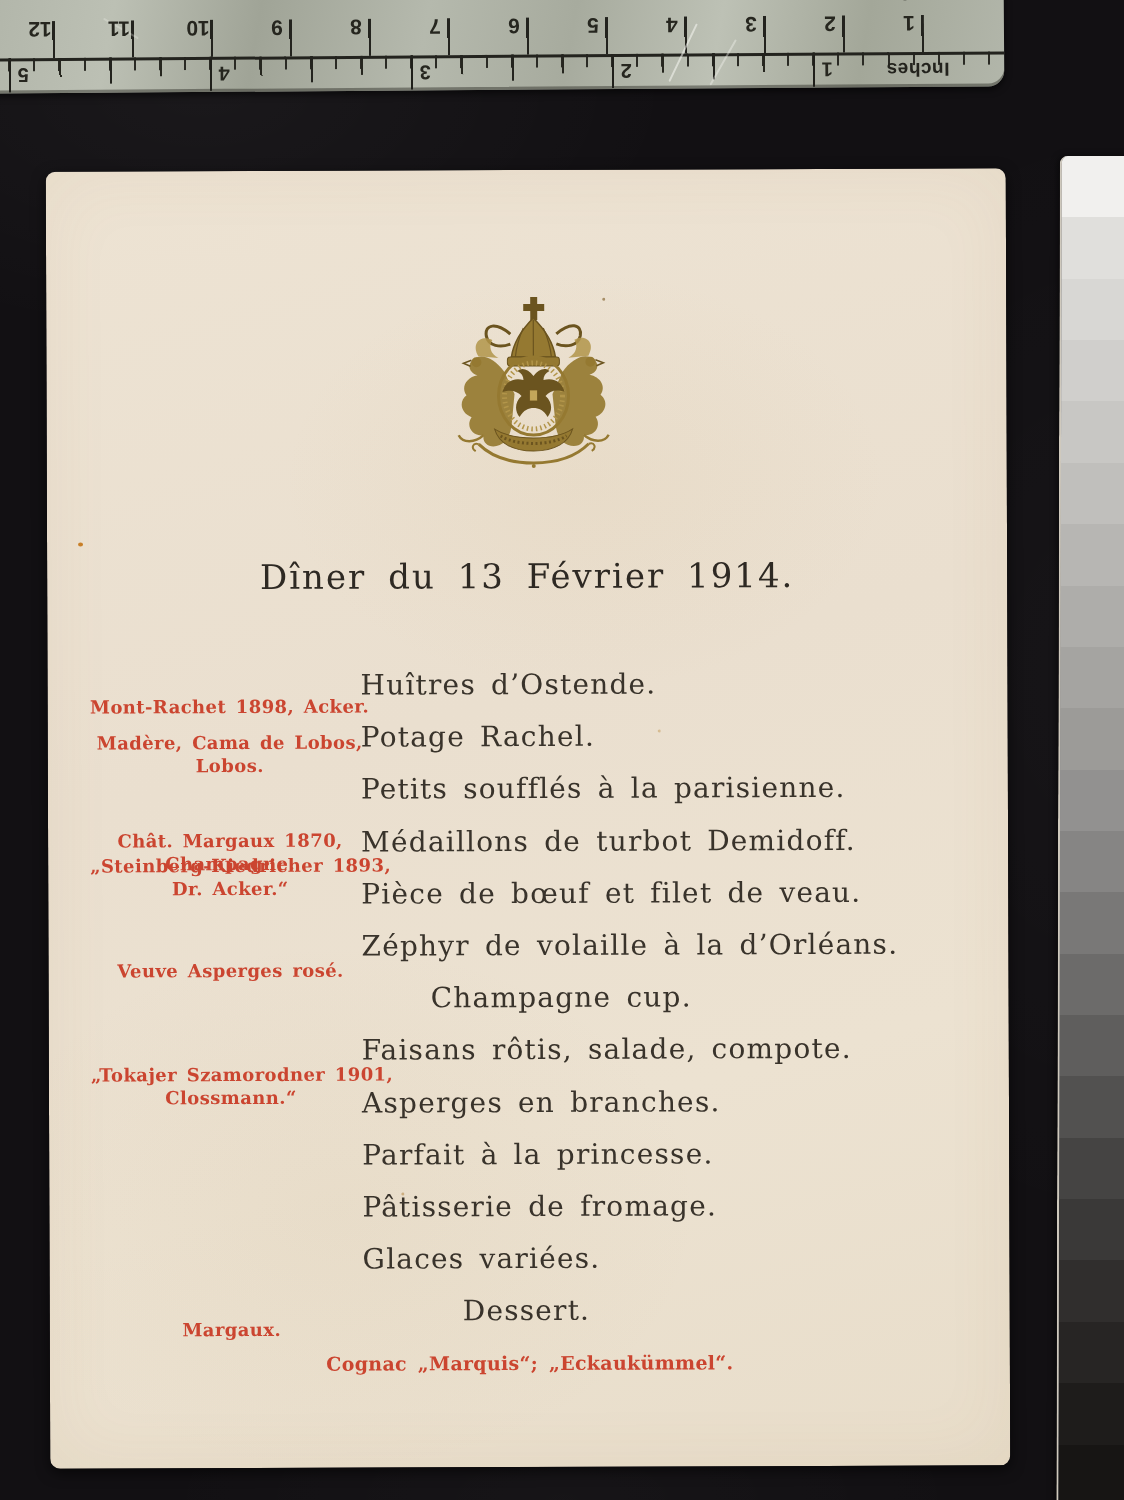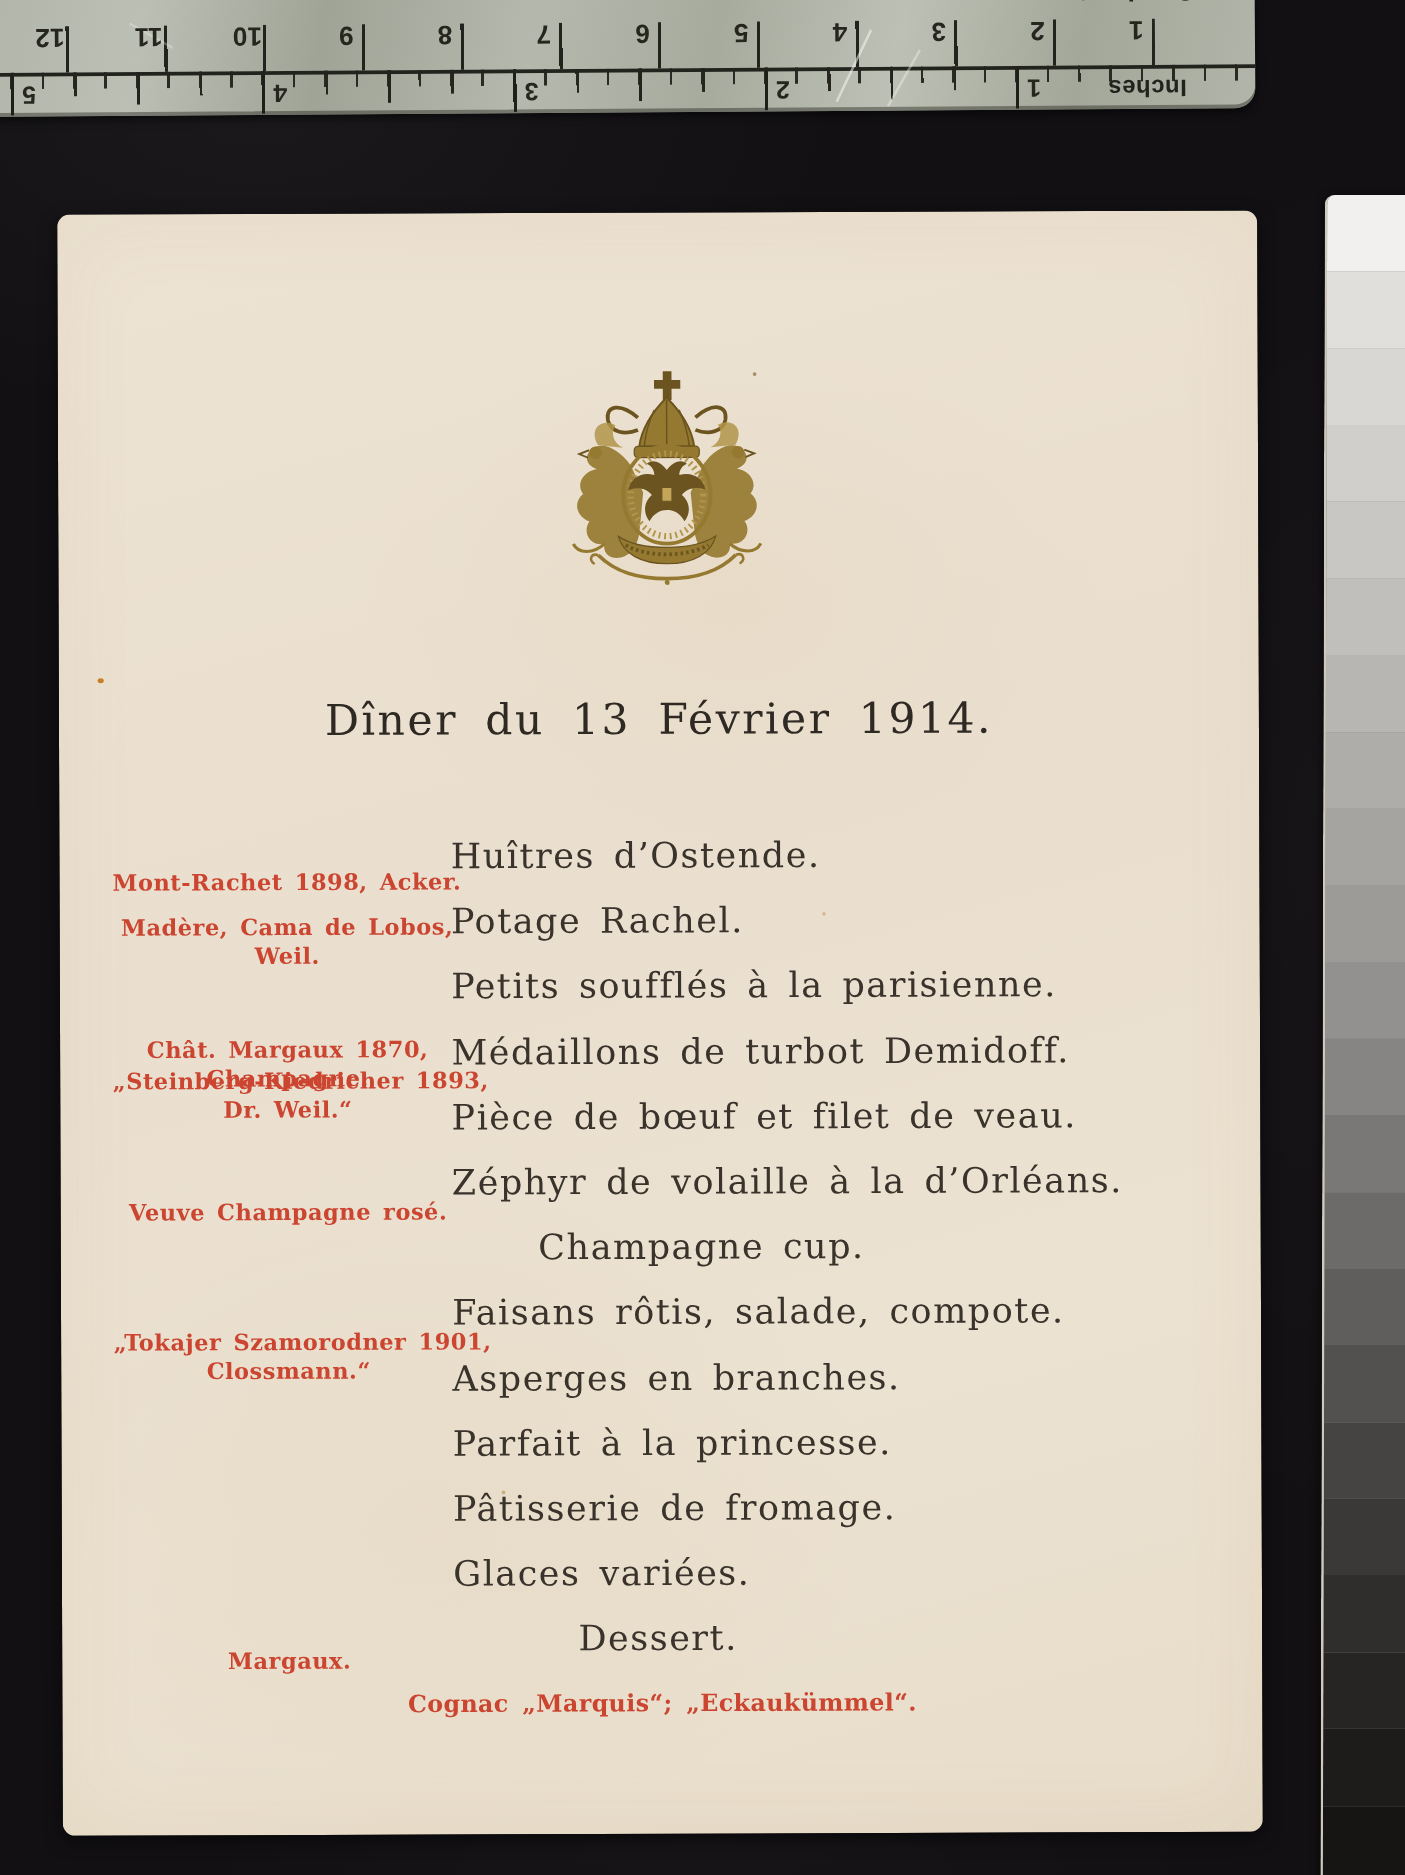--- a/index.html
+++ b/index.html
@@ -201,32 +201,32 @@
   </svg>
 
   <div class="menu-title">Dîner du 13 Février 1914.</div>
 
   <div class="wine-list">
       <div class="wine wine-0">
         <div>Mont-Rachet 1898, Acker.</div>
       </div>
       <div class="wine wine-1">
         <div>Madère, Cama de Lobos,</div>
-        <div>Weil.</div>
+        <div>Lobos.</div>
       </div>
       <div class="wine wine-2">
         <div>Chât. Margaux 1870,</div>
         <div>Champagne.</div>
       </div>
       <div class="wine wine-3">
         <div>„Steinberg-Kiedricher 1893,</div>
-        <div>Dr. Weil.“</div>
+        <div>Dr. Acker.“</div>
       </div>
       <div class="wine wine-4">
-        <div>Veuve Champagne rosé.</div>
+        <div>Veuve Asperges rosé.</div>
       </div>
       <div class="wine wine-5">
         <div>„Tokajer Szamorodner 1901,</div>
         <div>Clossmann.“</div>
       </div>
       <div class="wine wine-6">
         <div>Margaux.</div>
       </div>
     </div>
 

